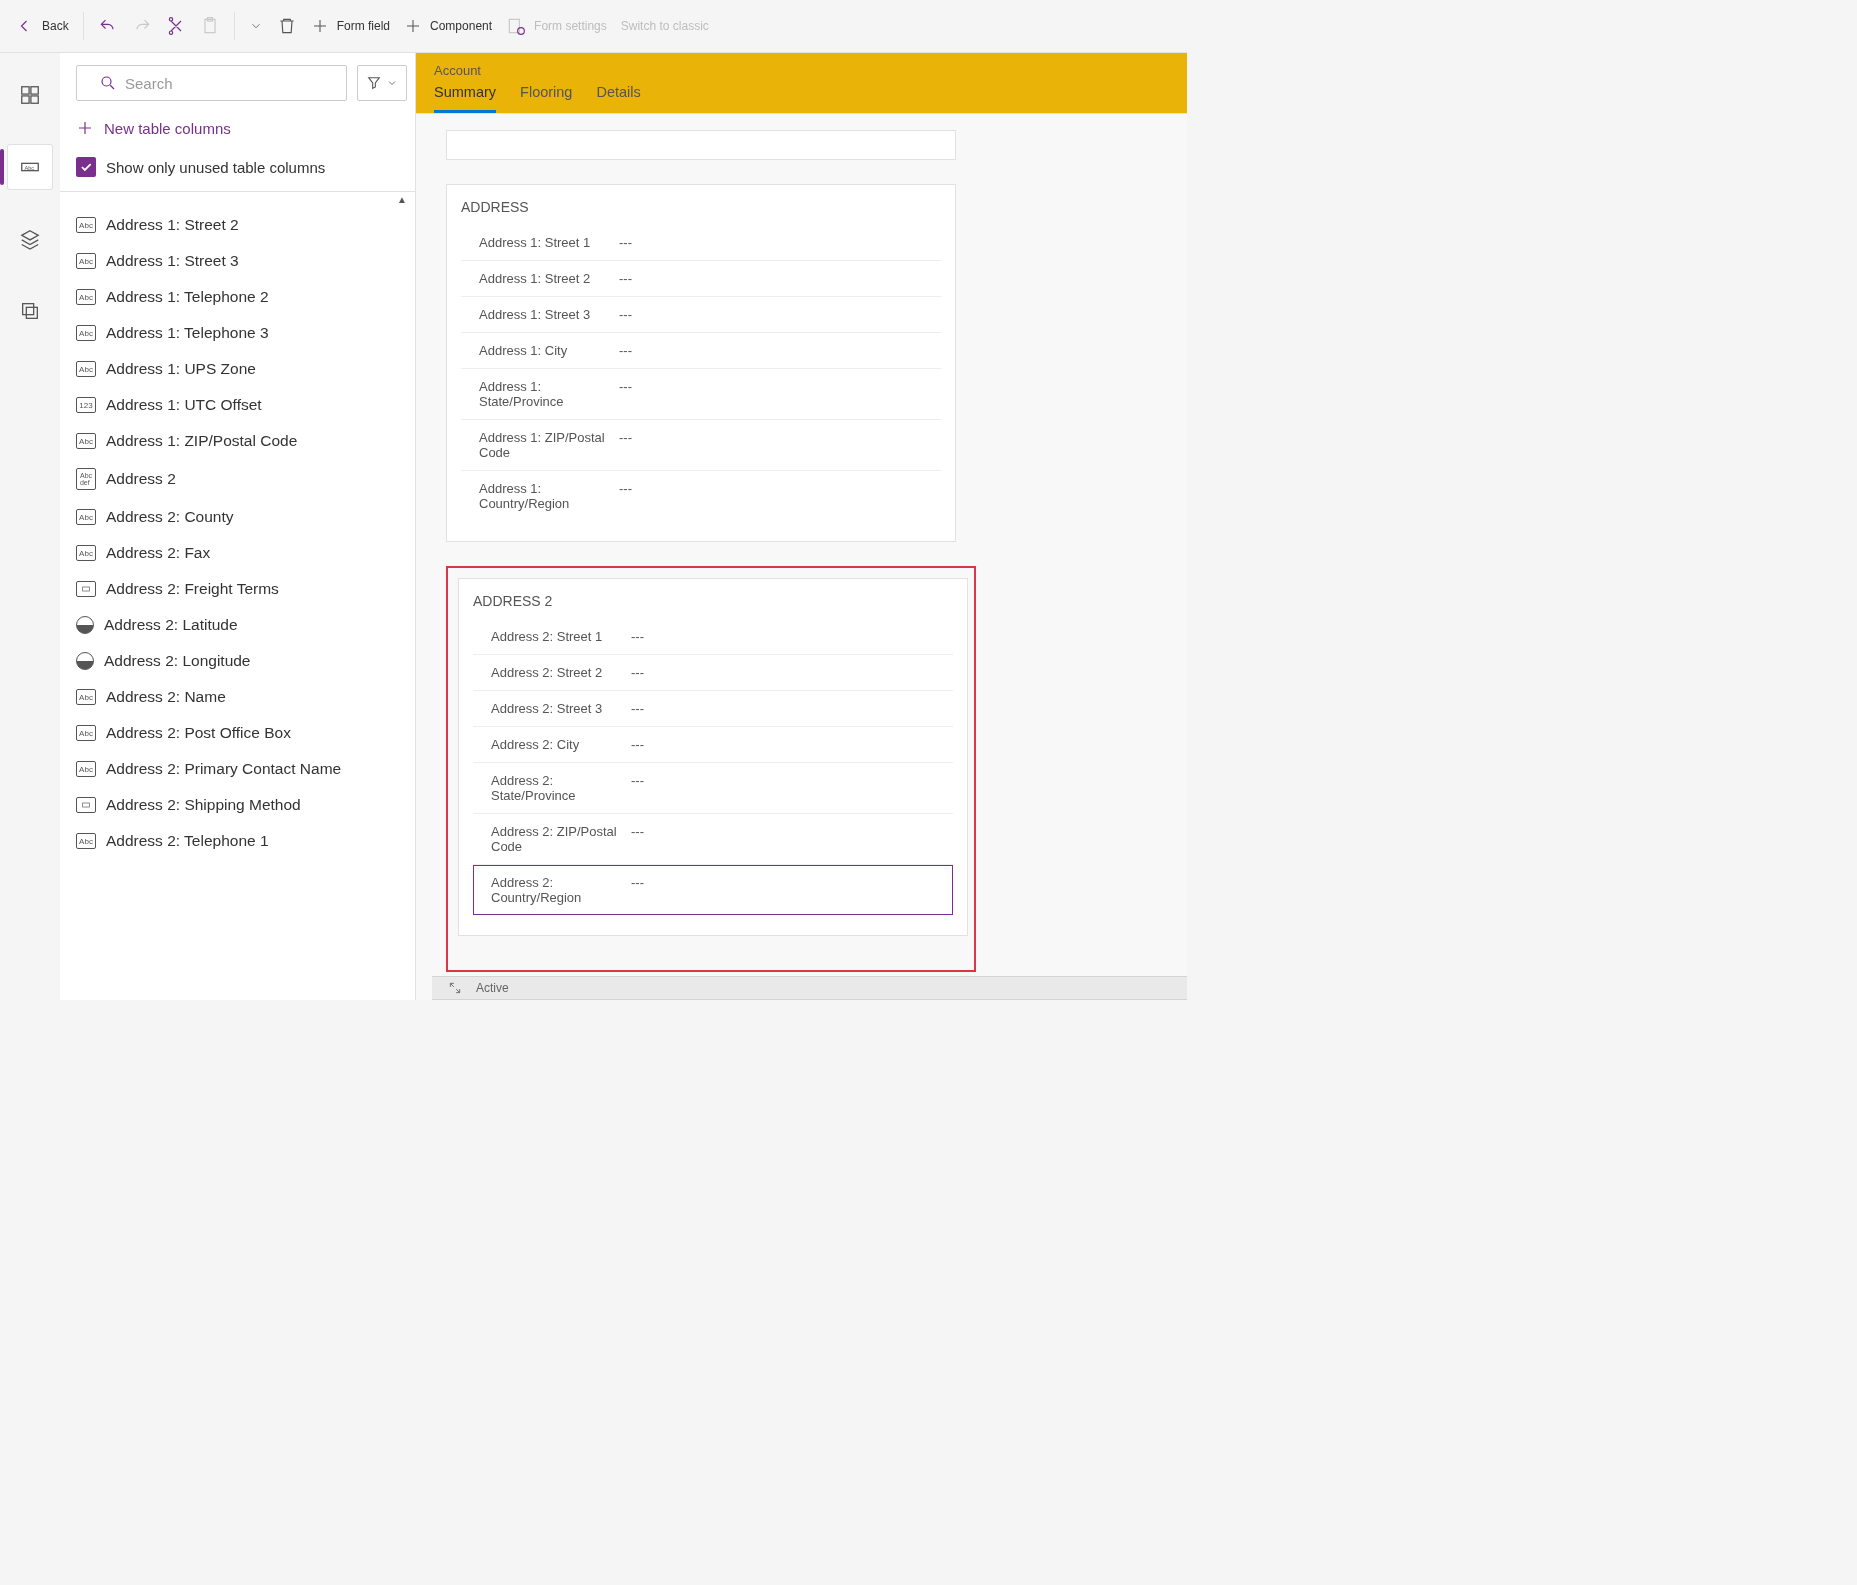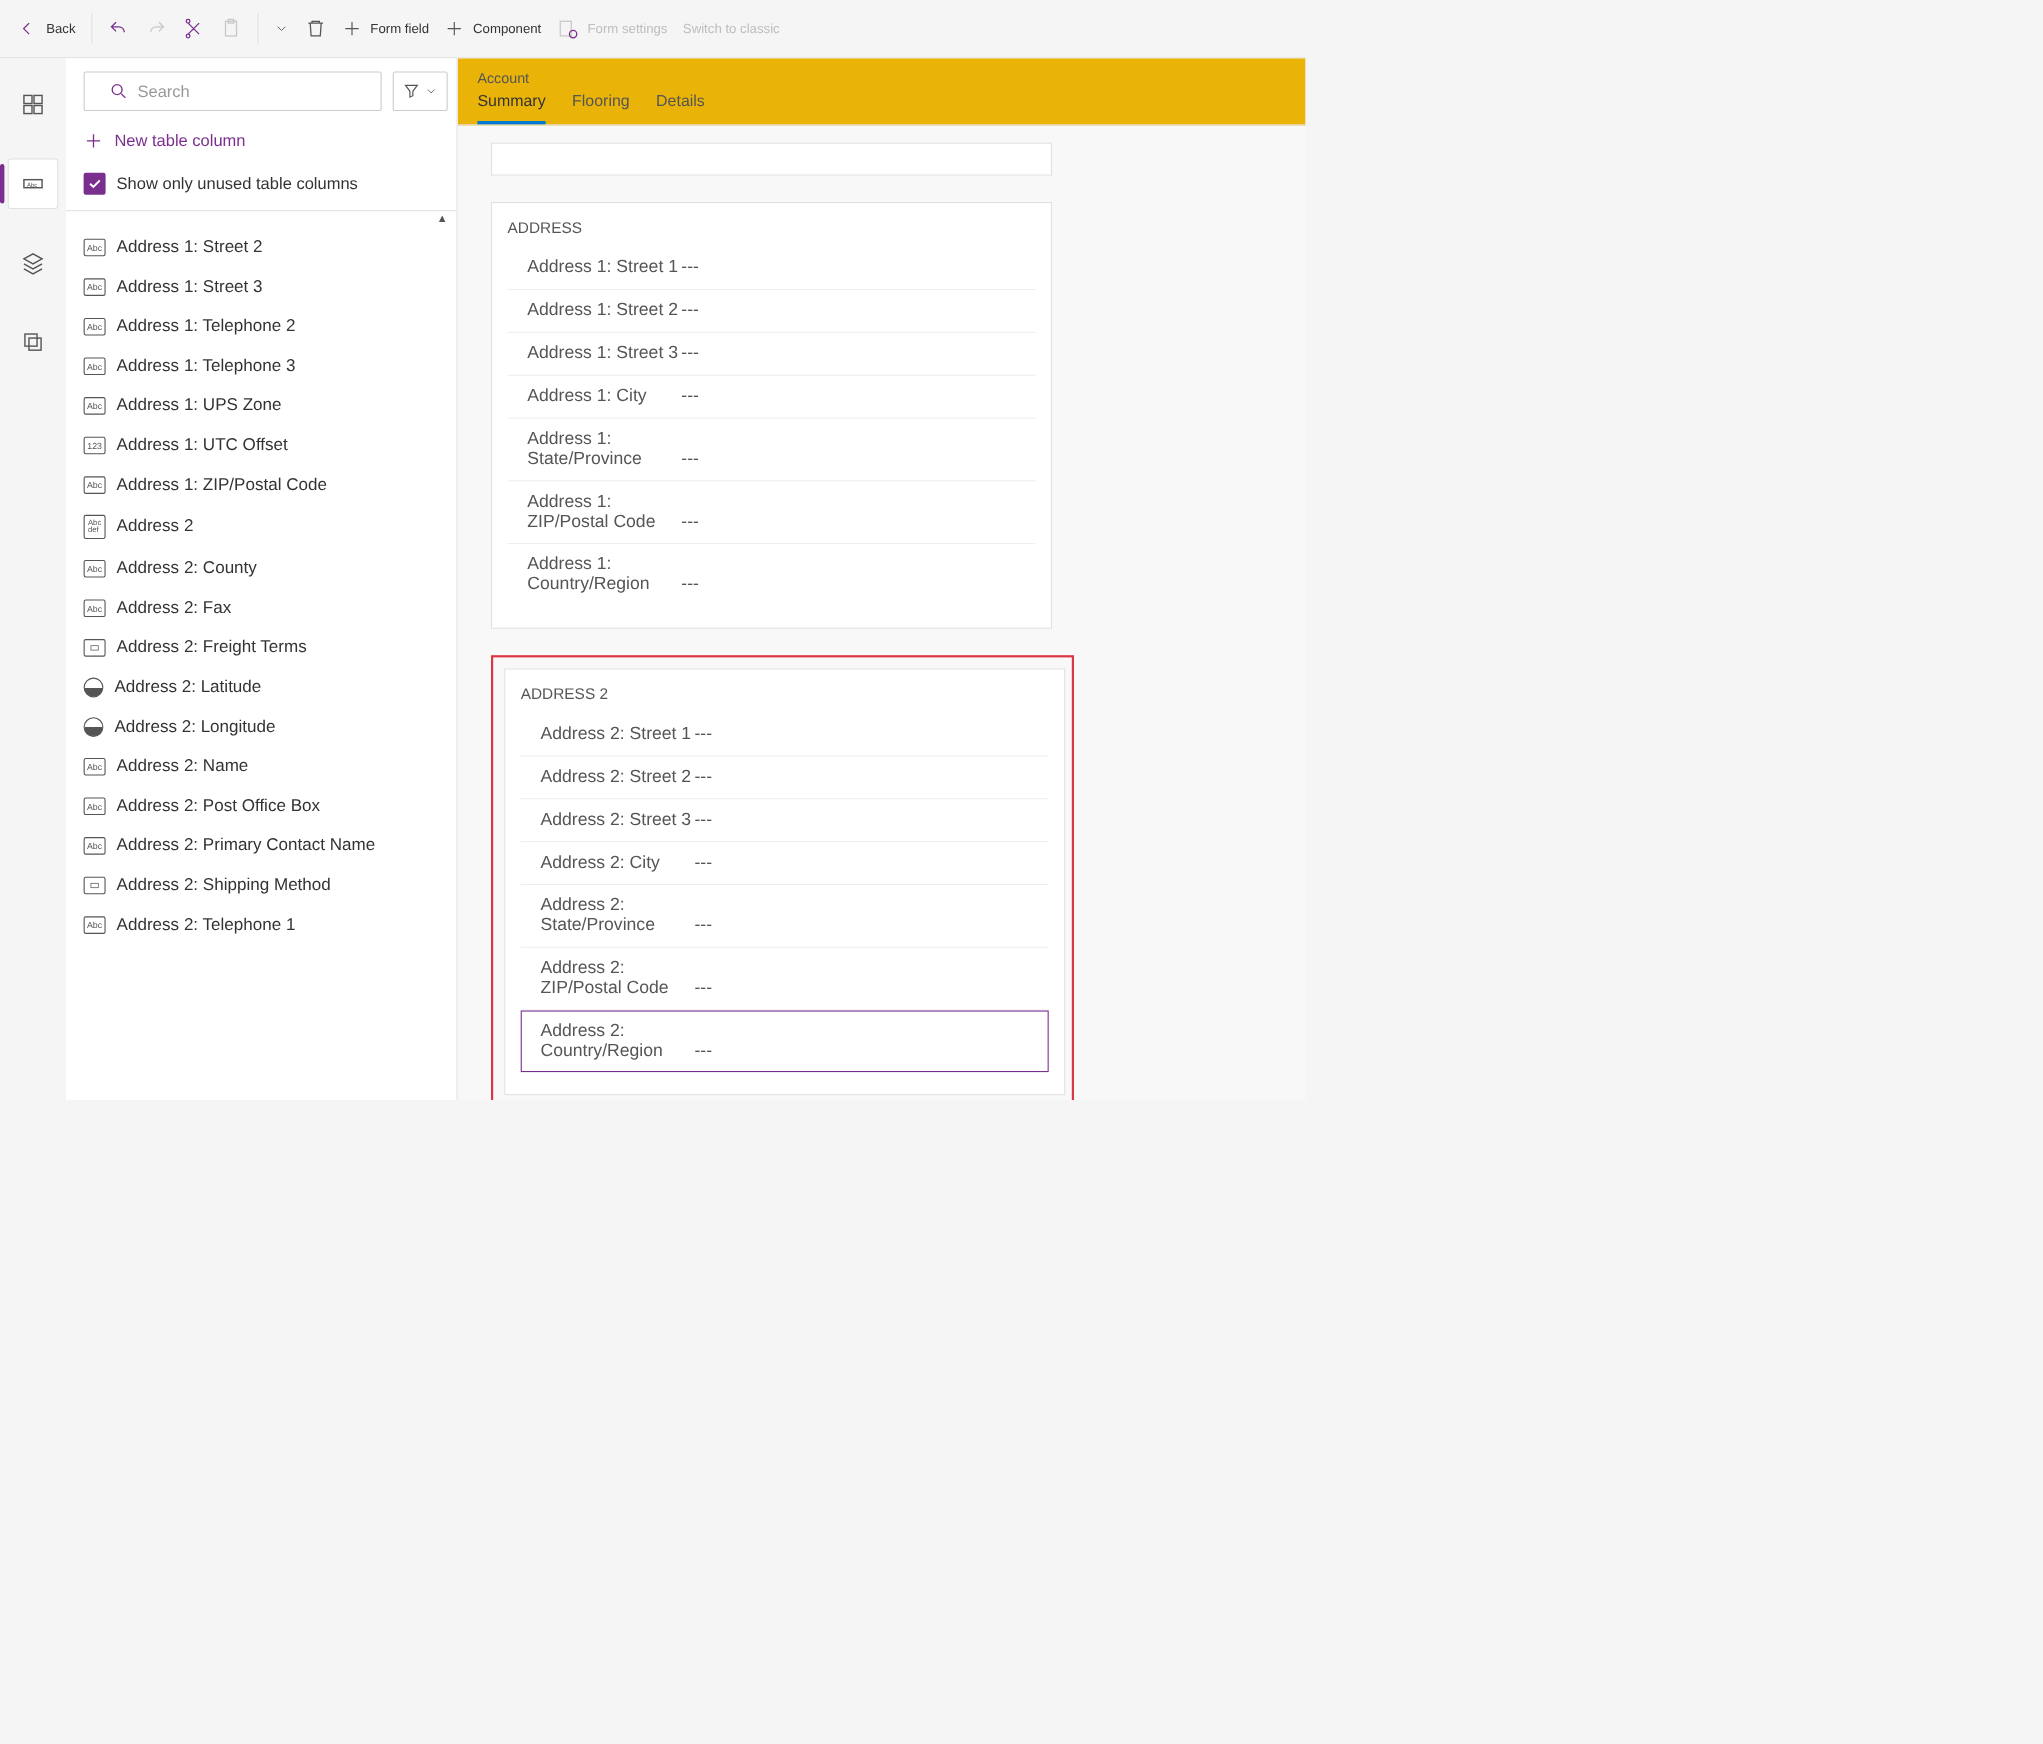--- a/index.html
+++ b/index.html
@@ -240,25 +240,25 @@
     padding: 0 14px 10px 14px;
   }
   .highlight-wrap {
     border: 2px solid #dc3545;
     padding: 10px;
     display: inline-block;
     width: 530px;
   }
   .field-row {
     display: flex;
-    align-items: flex-end;
+    align-items: flex-start;
     padding: 10px 18px;
     border-bottom: 1px solid #eee;
     margin: 0 14px;
-    font-size: 16px;
+    font-size: 13px;
   }
   .field-row:last-child { border-bottom: none; }
   .field-row.selected {
     border: 1px solid #7a2f8e;
     padding: 9px 17px;
   }
   .field-label {
     width: 140px;
     color: #555;
   }
@@ -394,21 +394,21 @@
           </svg>
         <svg width="12" height="12" viewBox="0 0 24 24" fill="none" stroke="#555" stroke-width="1.6">
             <path d="M6 9l6 6 6-6"></path>
           </svg>
       </div>
     </div>
     <div class="new-col-btn">
       <svg width="18" height="18" viewBox="0 0 24 24" fill="none" stroke="#7a2f8e" stroke-width="1.6">
           <path d="M12 4v16M4 12h16"></path>
         </svg>
-      <span>New table column</span>
+      <span>New table columns</span>
     </div>
     <div class="checkbox-row">
       <div class="checkbox">
         <svg width="14" height="14" viewBox="0 0 24 24" fill="none" stroke="#fff" stroke-width="3">
             <path d="M5 12l5 5L20 7"></path>
           </svg>
       </div>
       <span>Show only unused table columns</span>
     </div>
     <div class="column-list" id="column-list">

